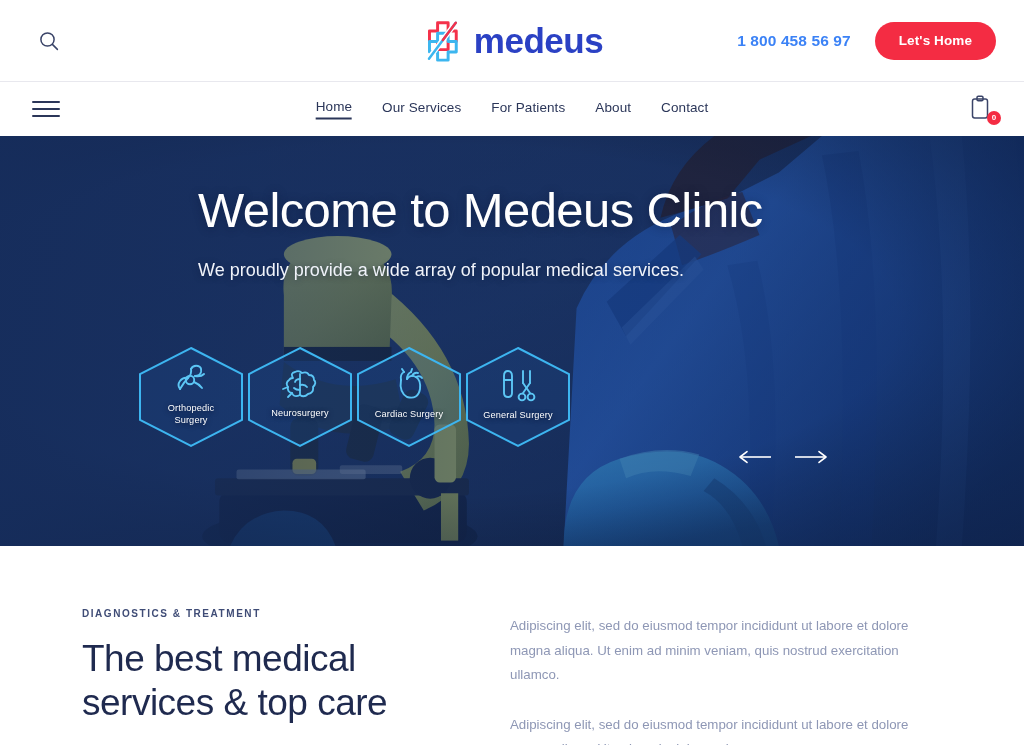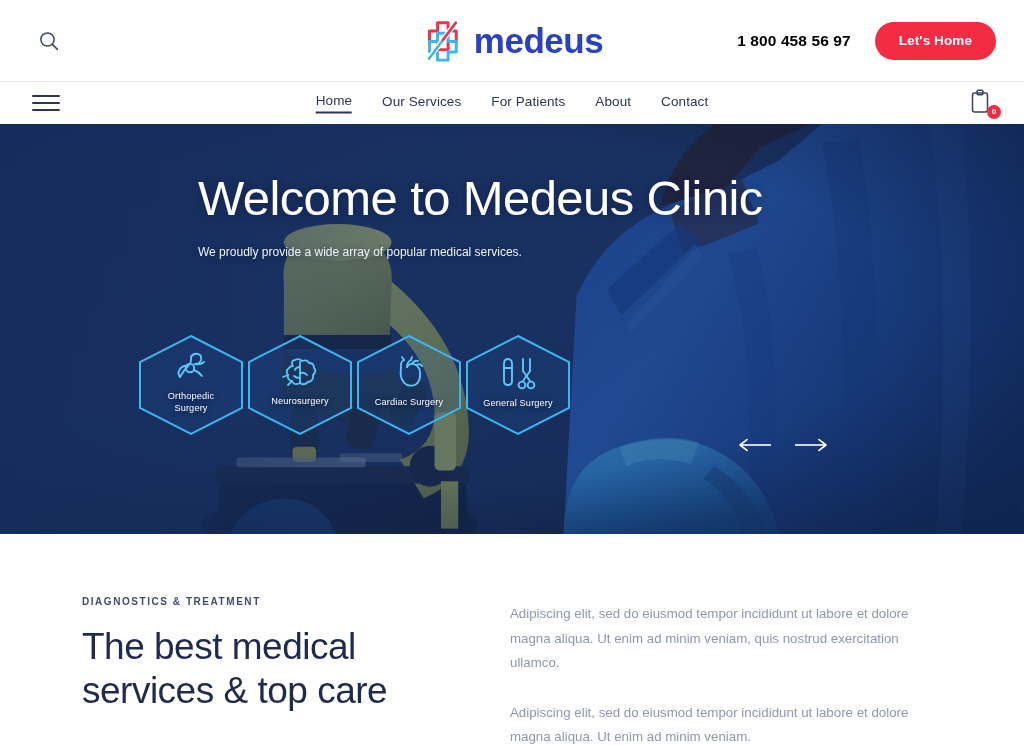--- a/index.html
+++ b/index.html
@@ -50,42 +50,42 @@
 
   .topbar-right {
     margin-left:auto;
     display:flex;
     align-items:center;
     gap:24px;
   }
   .phone {
     font-size:15.5px;
     font-weight:bold;
-    color:#000000;
+    color:#3b82f6;
     letter-spacing:0.1px;
     white-space:nowrap;
     cursor:pointer;
   }
   .cta {
     background:#f42c43;
     color:#fff;
     border:none;
     border-radius:22px;
     padding:0 24px;
     height:38px;
     font-size:13.5px;
     font-weight:bold;
     font-family:"Liberation Sans", sans-serif;
     cursor:pointer;
     letter-spacing:0.1px;
   }
 
   
   .navbar {
-    height:43px;
+    height:55px;
     display:flex;
     align-items:center;
     padding:0 28px 0 32px;
     border-top:1px solid #e8e8ee;
     background:#fff;
     position:relative;
   }
   .hamburger {
     width:30px; height:22px;
     display:flex; flex-direction:column; justify-content:center;
@@ -177,21 +177,21 @@
     color:#fff;
     font-size:49px;
     font-weight:normal;
     letter-spacing:-0.6px;
     line-height:1.08;
     text-shadow:0 1px 10px rgba(10,20,50,0.42);
   }
   .hero-sub {
     margin-top:17px;
     color:#f0f3fa;
-    font-size:12px;
+    font-size:18px;
     line-height:1.82;
     text-shadow:0 1px 7px rgba(10,20,50,0.45);
   }
 
   
   .hexrow {
     position:absolute;
     left:134px;
     top:209px;
     display:flex;

